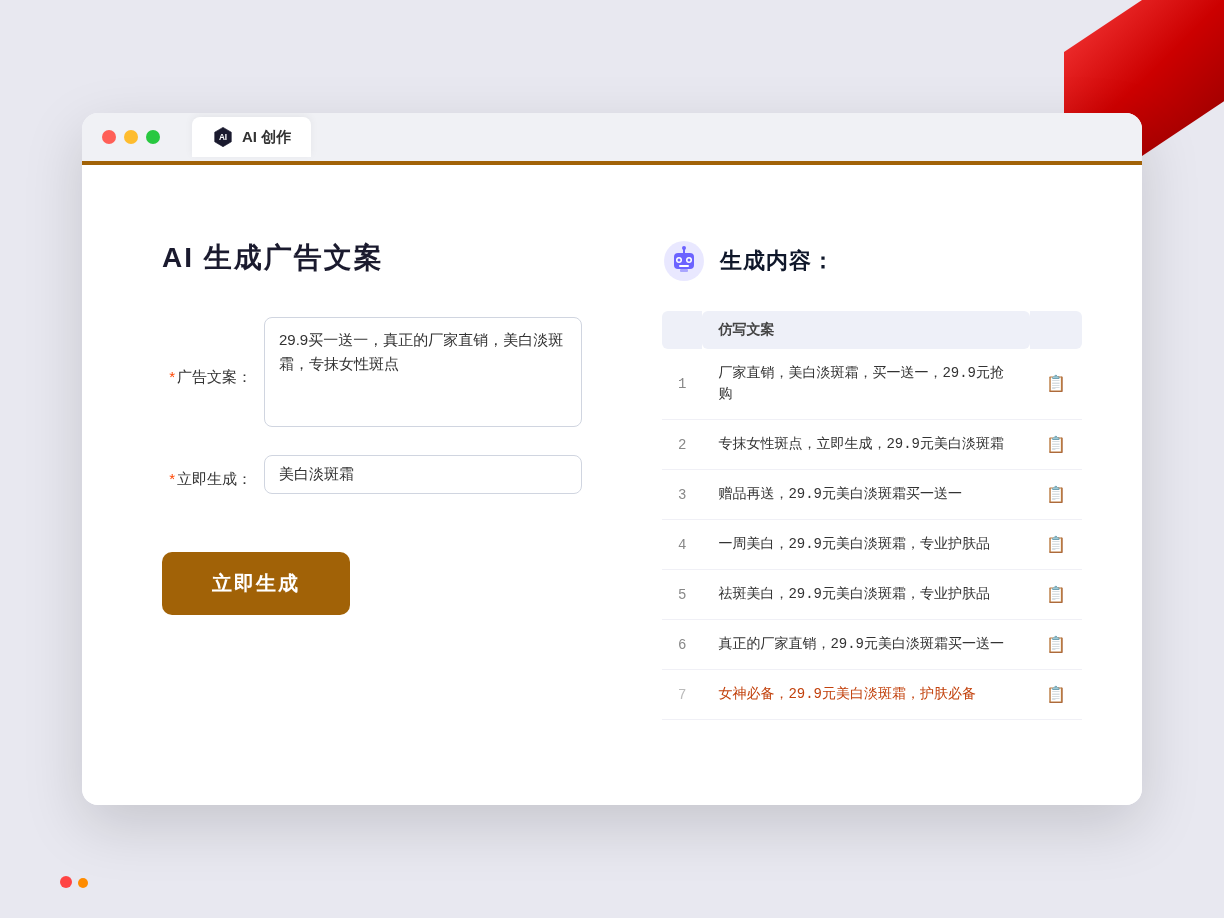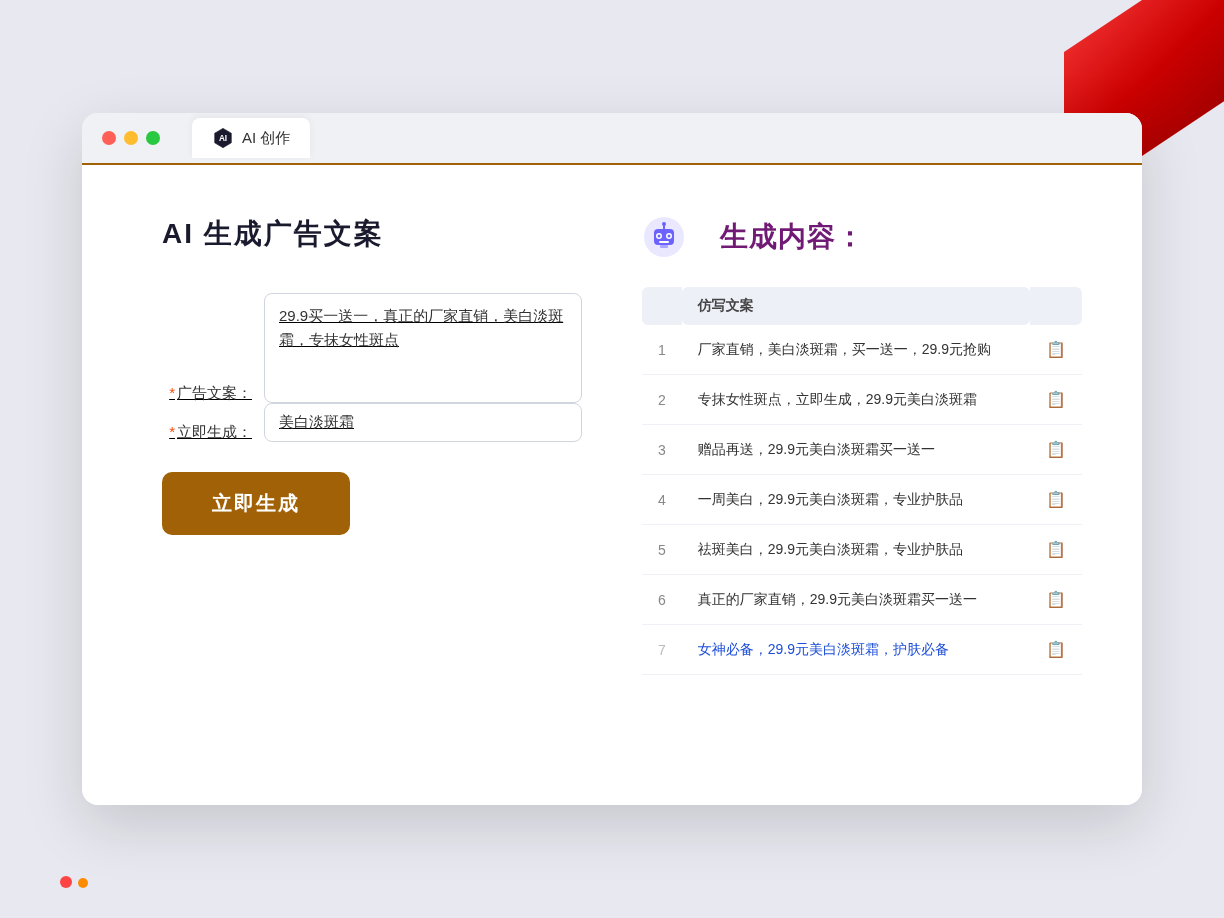--- a/index.html
+++ b/index.html
@@ -57,21 +57,21 @@
       position: relative;
     }
 
     
     .title-bar {
       background: #f0f1f5;
       height: 52px;
       display: flex;
       align-items: center;
       padding: 0 20px;
-      border-bottom: 2px solid #a16207;
+      border-bottom: 4px solid #a16207;
       gap: 16px;
     }
 
     .window-controls {
       display: flex;
       gap: 8px;
       align-items: center;
     }
     .control-btn {
       width: 14px;
@@ -97,51 +97,51 @@
     }
 
     .tab-icon {
       width: 22px;
       height: 22px;
     }
 
     .tab-label {
       font-size: 15px;
       color: #333;
-      font-weight: 400;
+      font-weight: 700;
     }
 
     
     .content {
       background: white;
       margin: 0;
-      padding: 50px 60px 50px 80px;
-      display: flex;
-      gap: 60px;
+      padding: 74px 60px 50px 80px;
+      display: flex;
+      gap: 80px;
       min-height: 640px;
     }
 
     
     .left-panel {
       flex: 0 0 420px;
     }
 
     .page-title {
       font-size: 28px;
       font-weight: 700;
       color: #1a1a2e;
       margin-bottom: 40px;
       letter-spacing: 2px;
     }
 
     .form-group {
       display: flex;
-      align-items: flex-end;
+      align-items: center;
+      margin-bottom: 28px;
       gap: 12px;
-      text-decoration: underline;
     }
 
     .form-label {
       font-size: 15px;
       color: #333;
       white-space: nowrap;
       padding-top: 10px;
       min-width: 90px;
       text-align: right;
     }
@@ -194,30 +194,30 @@
       gap: 14px;
       margin-bottom: 28px;
     }
 
     .robot-icon {
       width: 44px;
       height: 44px;
     }
 
     .result-title {
-      font-size: 28px;
+      font-size: 22px;
       font-weight: 700;
-      color: #701a75;
+      color: #0f172a;
       letter-spacing: 1px;
-      margin-left: 20px;
     }
 
     .result-table {
       width: 100%;
       border-collapse: collapse;
+      font-family: Liberation Mono, monospace;
     }
 
     .table-header {
       background: #f0f2f8;
       padding: 10px 16px;
       font-size: 14px;
       font-weight: 600;
       color: #444;
       border-radius: 6px;
     }
@@ -253,21 +253,21 @@
       color: #bbb;
     }
 
     .row-text {
       font-size: 14px;
       color: #333;
       line-height: 1.5;
     }
 
     .row-text.faded {
-      color: #1d4ed8;
+      color: #c2410c;
     }
 
     .copy-icon {
       color: #bbb;
       font-size: 16px;
       cursor: pointer;
       text-align: center;
       width: 30px;
     }
   </style>

